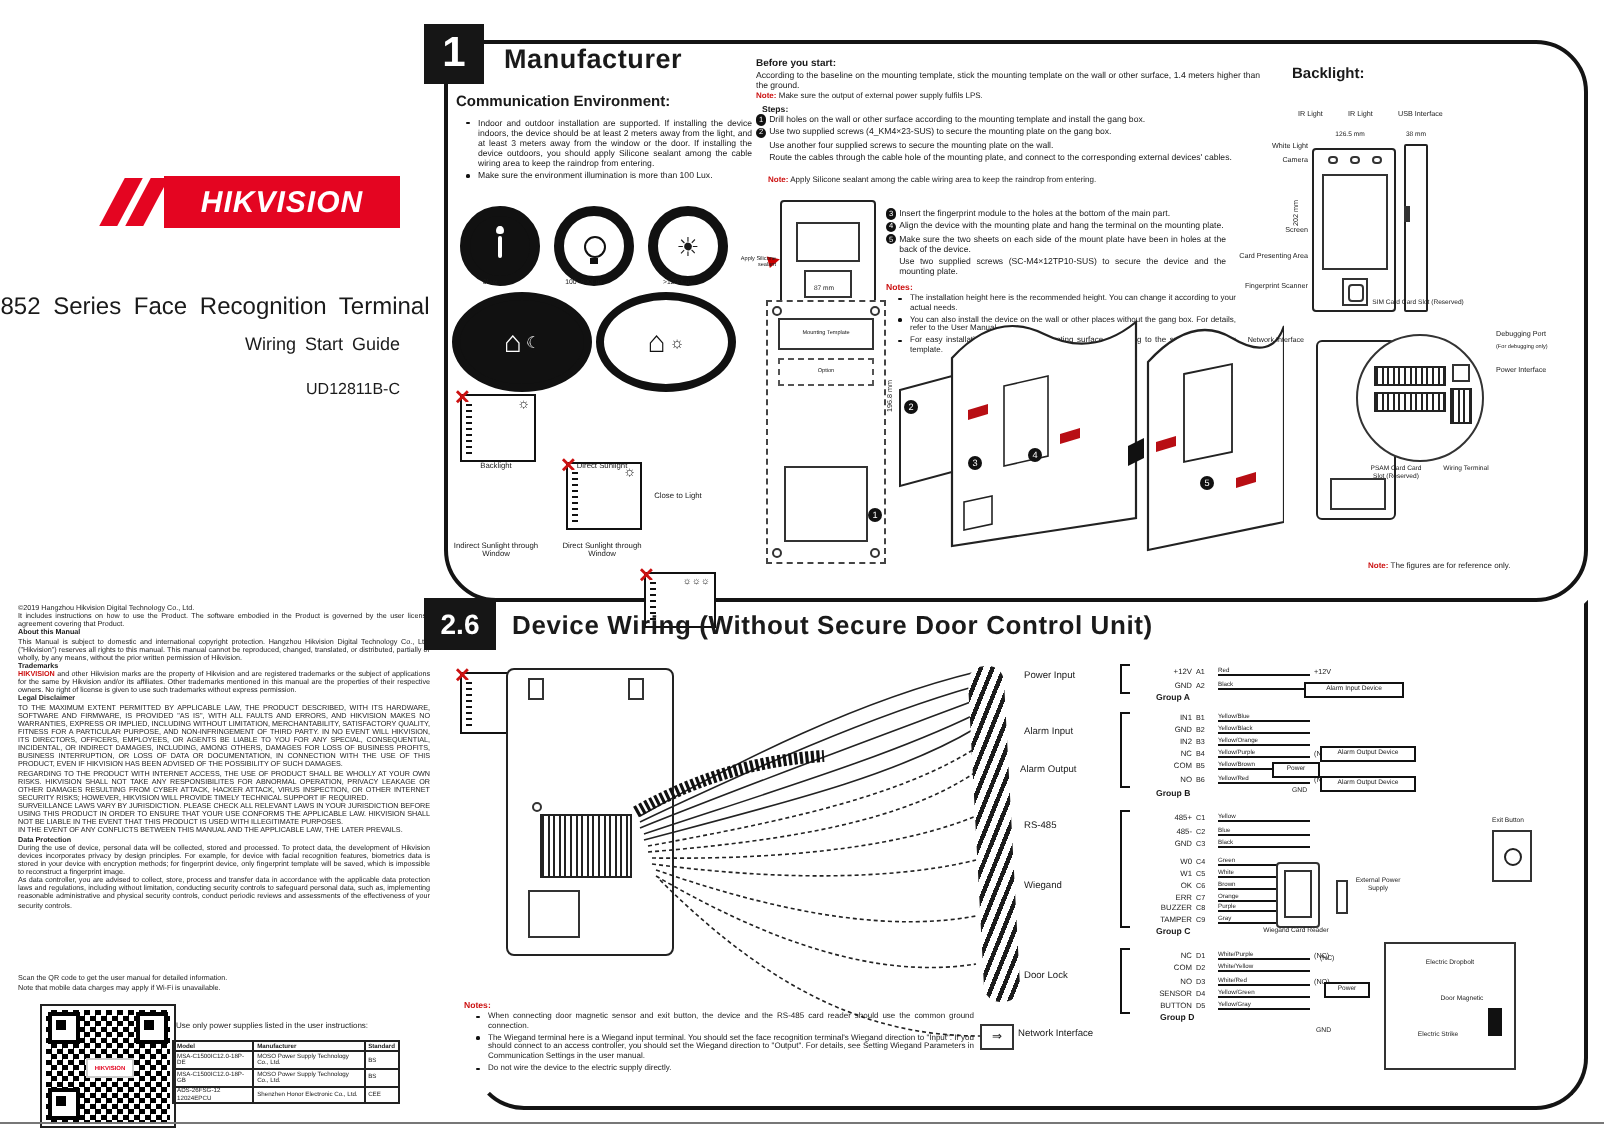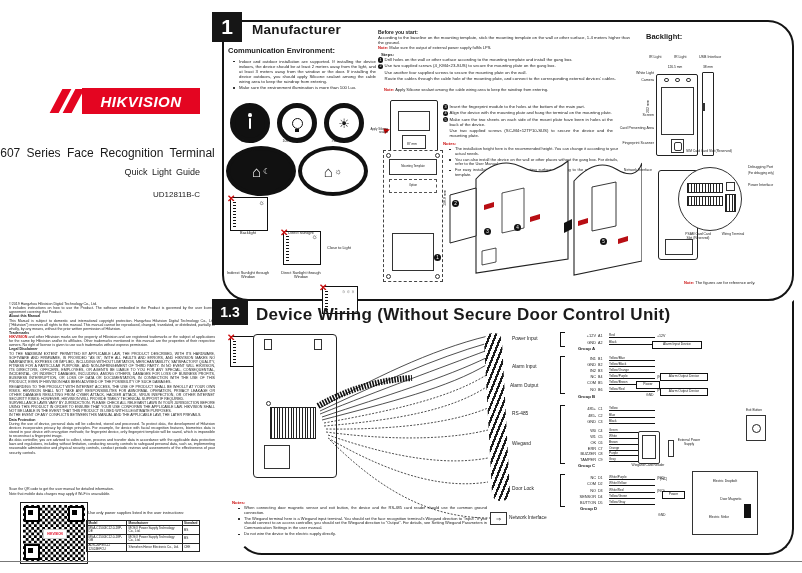--- a/index.html
+++ b/index.html
@@ -75,22 +75,22 @@
 </head>
 <body>
 
 <div id="page">
 
   <div class="abs logo-stripe" style="left:56px;top:89px;width:9px;height:24px;"></div>
   <div class="abs logo-stripe" style="left:69px;top:89px;width:9px;height:24px;"></div>
   <div class="abs" id="logo-box" style="left:82px;top:88px;width:118px;height:26px;">
     <span class="b" style="font-style:italic;font-size:15px;letter-spacing:.5px;">HIKVISION</span>
   </div>
-  <div class="abs" style="left:0;top:146px;width:215px;text-align:center;font-size:12px;word-spacing:3px;">607 Series Face Recognition Terminal</div>
-  <div class="abs" style="left:0;top:167px;width:200px;text-align:right;font-size:9px;word-spacing:2px;">Quick Light Guide</div>
+  <div class="abs" style="left:0;top:146px;width:215px;text-align:center;font-size:12px;word-spacing:3px;">852 Series Face Recognition Terminal</div>
+  <div class="abs" style="left:0;top:167px;width:200px;text-align:right;font-size:9px;word-spacing:2px;">Wiring Start Guide</div>
   <div class="abs" style="left:0;top:190px;width:200px;text-align:right;font-size:8px;">UD12811B-C</div>
 
   <div class="abs t36 j" style="left:9px;top:302px;width:206px;">
     <div>©2019 Hangzhou Hikvision Digital Technology Co., Ltd.</div>
     <div>It includes instructions on how to use the Product. The software embodied in the Product is governed by the user license agreement covering that Product.</div>
     <div class="b">About this Manual</div>
     <div>This Manual is subject to domestic and international copyright protection. Hangzhou Hikvision Digital Technology Co., Ltd. ("Hikvision") reserves all rights to this manual. This manual cannot be reproduced, changed, translated, or distributed, partially or wholly, by any means, without the prior written permission of Hikvision.</div>
     <div class="b">Trademarks</div>
     <div><span class="red b">HIKVISION</span><span> and other Hikvision marks are the property of Hikvision and are registered trademarks or the subject of applications for the same by Hikvision and/or its affiliates. Other trademarks mentioned in this manual are the properties of their respective owners. No right of license is given to use such trademarks without express permission.</span></div>
     <div class="b">Legal Disclaimer</div>
@@ -355,22 +355,22 @@
   <div class="abs lbl" style="left:748px;top:166px;width:38px;">Debugging Port</div>
   <div class="abs" style="left:748px;top:171px;width:38px;font-size:2.8px;">(For debugging only)</div>
   <div class="abs lbl" style="left:748px;top:184px;width:38px;">Power Interface</div>
   <div class="abs lblc" style="left:682px;top:233px;width:32px;">PSAM Card Card Slot (Reserved)</div>
   <div class="abs lblc" style="left:718px;top:233px;width:30px;">Wiring Terminal</div>
   <div class="abs t4" style="left:684px;top:281px;width:106px;">
     <span class="red b">Note:</span> <span>The figures are for reference only.</span>
   </div>
 
   <div class="abs panel2" style="left:236px;top:300px;width:554px;height:251px;"></div>
-  <div class="abs secnum" style="left:212px;top:299px;width:36px;height:26px;font-size:14px;">1.3</div>
-  <h1 class="sec abs" style="left:256px;top:305px;font-size:17px;">Device Wiring (Without Secure Door Control Unit)</h1>
+  <div class="abs secnum" style="left:212px;top:299px;width:36px;height:26px;font-size:14px;">2.6</div>
+  <h1 class="sec abs" style="left:256px;top:305px;font-size:13px;">Device Wiring (Without Secure Door Control Unit)</h1>
 
   <div class="abs" style="left:253px;top:334px;width:82px;height:142px;border:1.3px solid #222;border-radius:4px;background:#fff;">
     <div class="thin" style="position:absolute;left:10px;top:4px;width:6px;height:9px;"></div>
     <div class="thin" style="position:absolute;right:14px;top:4px;width:6px;height:9px;"></div>
     <div style="position:absolute;left:12px;top:66px;width:3px;height:3px;border:.6px solid #333;border-radius:50%;"></div>
     <div class="pinstripe" style="position:absolute;left:16px;top:72px;width:44px;height:30px;"></div>
     <div class="thin" style="position:absolute;left:10px;bottom:8px;width:24px;height:22px;"></div>
   </div>
 
   <svg class="abs" style="left:250px;top:330px;" width="250" height="210" viewBox="0 0 250 210">

